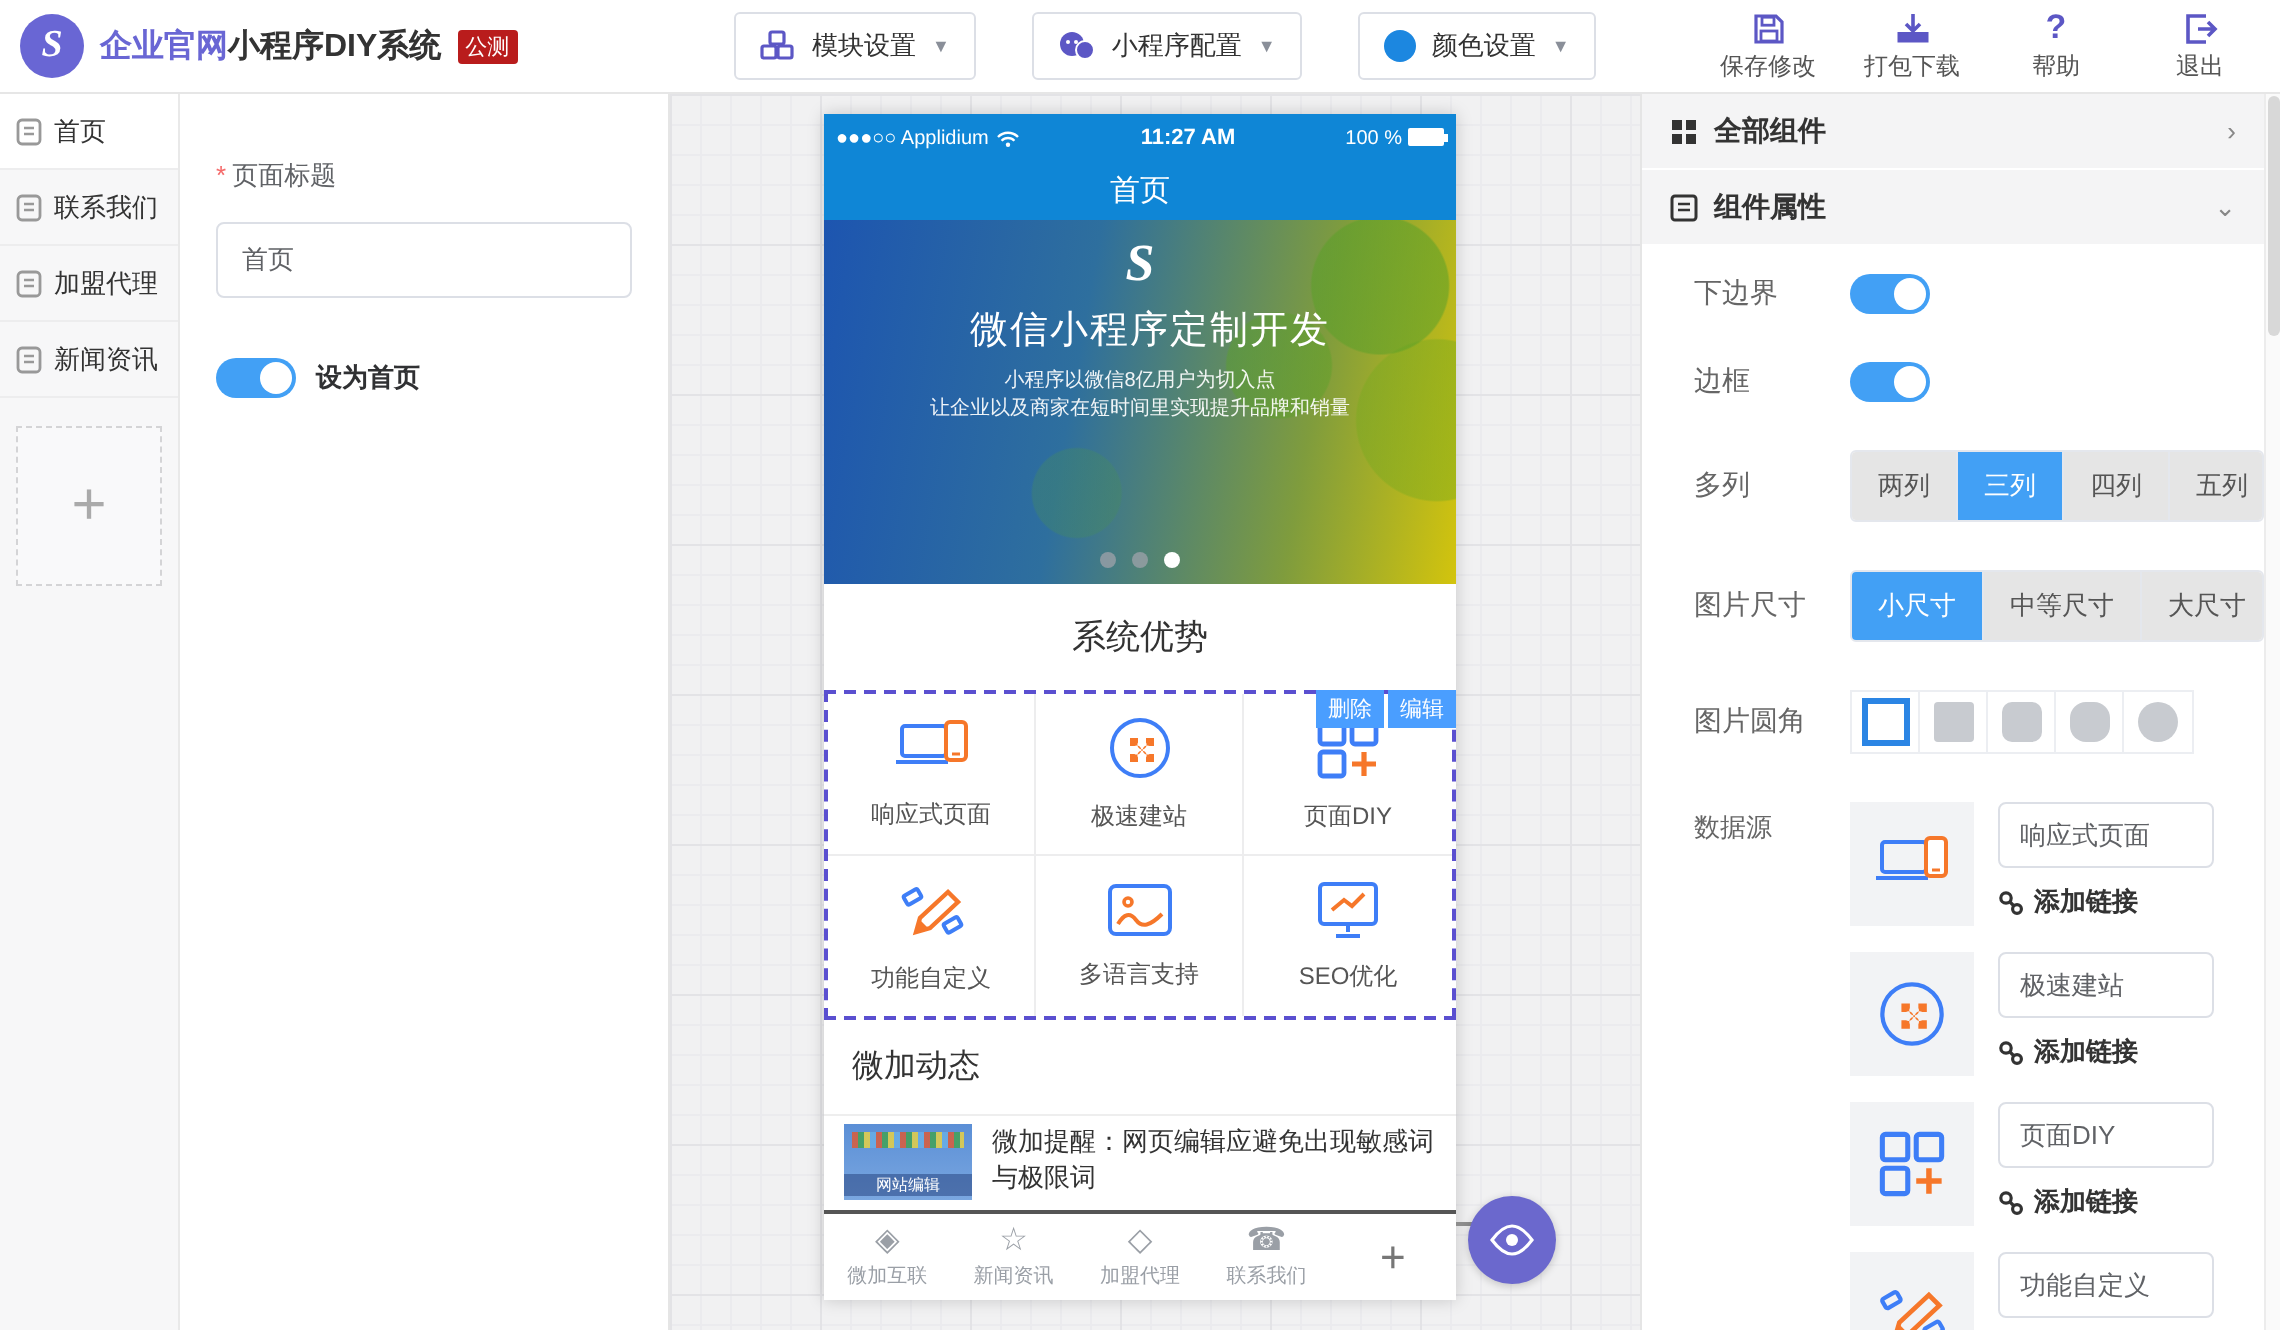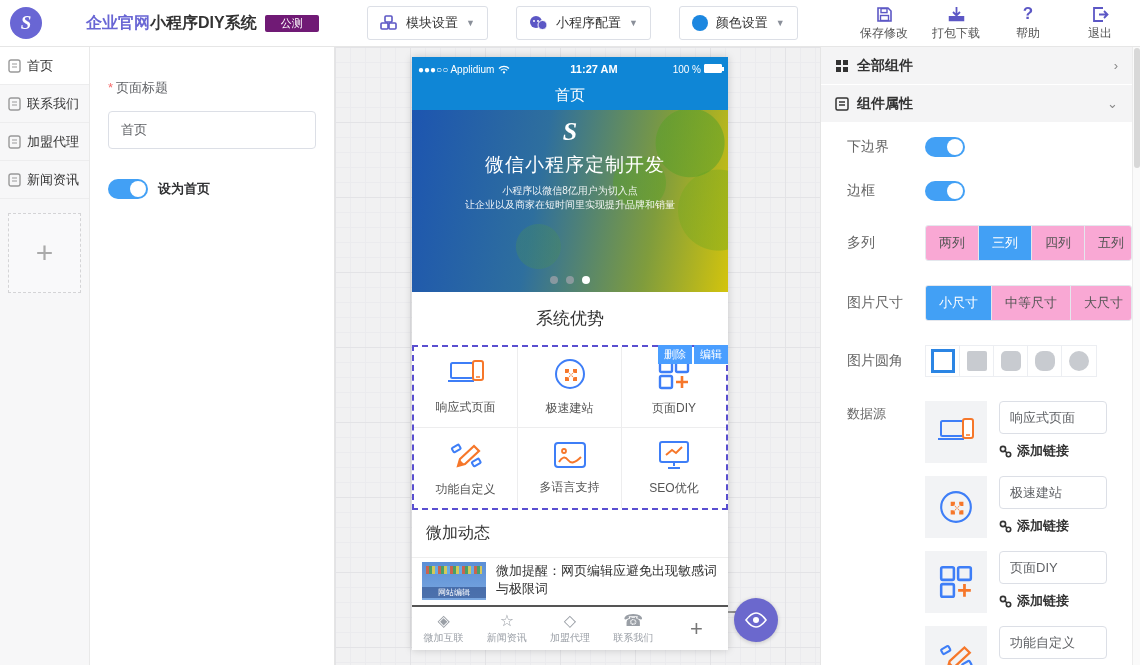--- a/index.html
+++ b/index.html
@@ -3,24 +3,24 @@
 <meta charset="utf-8">
 <style>
   * { margin:0; padding:0; box-sizing:border-box; }
   html,body { width:1140px; height:665px; overflow:hidden; font-family:"Liberation Sans","DejaVu Sans",sans-serif; background:#fff; }
   .app { width:1140px; height:665px; display:flex; flex-direction:column; }
 
   
   .header { height:47px; flex:0 0 47px; display:flex; align-items:center; border-bottom:1px solid #e6e6e6; background:#fff; position:relative; z-index:5; }
   .brand { display:flex; align-items:center; gap:8px; padding-left:10px; width:330px; }
   .brand-logo { width:32px; height:32px; border-radius:50%; background:#6966d4; color:#fff; display:flex; align-items:center; justify-content:center; font-family:"Liberation Serif",serif; font-style:italic; font-weight:bold; font-size:19px; }
-  .brand-title { font-size:16px; font-weight:bold; white-space:nowrap;margin-left:36px; }
+  .brand-title { font-size:16px; font-weight:bold; white-space:nowrap; }
   .brand-title .t1 { color:#6966d4; }
   .brand-title .t2 { color:#333; }
-  .beta { background:#701a75; color:#fff; font-size:11px; padding:1px 16px; border-radius:2px; font-weight:normal; }
+  .beta { background:#b91c1c; color:#fff; font-size:11px; padding:1px 4px; border-radius:2px; font-weight:normal; }
   .header-menus { display:flex; gap:28px; align-items:flex-start;margin-left:37px; }
   .menu-btn { display:flex; align-items:center; gap:8px; border:1px solid #dcdfe6; border-radius:3px; height:34px; padding:0 12px; background:#fff; font-size:13px; color:#333; cursor:pointer; }
   .menu-btn .caret { color:#8a8f99; font-size:9px; }
   .menu-btn svg { display:block; }
   .color-dot { width:16px; height:16px; border-radius:50%; background:#1c87e0; }
   .header-actions { margin-left:auto; display:flex; gap:20px; padding-right:14px; }
   .action { display:flex; flex-direction:column; align-items:center; gap:2px; cursor:pointer; width:52px; }
   .action .a-ico { height:18px; color:#5c57c5; display:flex; align-items:flex-end; }
   .action .a-label { font-size:12px; color:#555; white-space:nowrap; }
   .help-q { font-size:17px; font-weight:bold; color:#5c57c5; line-height:18px; }
@@ -102,21 +102,21 @@
   .preview-btn { position:absolute; left:399px; top:551px; width:44px; height:44px; border-radius:50%; background:#6b68cd; display:flex; align-items:center; justify-content:center; cursor:pointer; box-shadow:0 1px 4px rgba(0,0,0,.2); }
 
   
   .props { width:312px; flex:0 0 312px; background:#fff; border-left:1px solid #e5e5e5; overflow:hidden; }
   .props-bar { height:38px; background:#f4f4f5; border-bottom:1px solid #fff; display:flex; align-items:center; padding:0 14px; gap:8px; font-size:14px; color:#333; font-weight:bold; cursor:pointer; }
   .props-bar .chev { margin-left:auto; color:#888; font-weight:normal; font-size:13px; }
   .props-body { padding:14px 0 0 26px; }
   .prop-row { display:flex; align-items:center; margin-bottom:24px; }
   .prop-label { width:78px; flex:0 0 78px; font-size:14px; color:#666; }
   .seg { display:flex; border:1px solid #e4e7ed; border-radius:3px; overflow:hidden; }
-  .seg-opt { padding:8px 13px; font-size:13px; color:#555; background:#f9a8d4; border-right:1px solid #e4e7ed; cursor:pointer; white-space:nowrap; }
+  .seg-opt { padding:8px 13px; font-size:13px; color:#555; background:#e5e5e5; border-right:1px solid #e4e7ed; cursor:pointer; white-space:nowrap; }
   .seg-opt:last-child { border-right:none; }
   .seg-opt.sel { background:#42a0f5; color:#fff; }
   .radius-group { display:flex; border:1px solid #eceef2; }
   .radius-cell { width:34px; height:30px; display:flex; align-items:center; justify-content:center; border-right:1px solid #eceef2; cursor:pointer; background:#fff; }
   .radius-cell:last-child { border-right:none; }
   .r-shape { width:20px; height:20px; background:#c8cbd0; }
   .radius-cell.sel .r-shape { background:#fff; border:3px solid #2b85e4; width:24px; height:24px; }
   .r1 { border-radius:2px; } .r2 { border-radius:5px; } .r3 { border-radius:8px; } .r4 { border-radius:50%; }
   .ds-row { display:flex; align-items:flex-start; }
   .ds-label { width:78px; flex:0 0 78px; font-size:13px; color:#666; padding-top:4px; }

